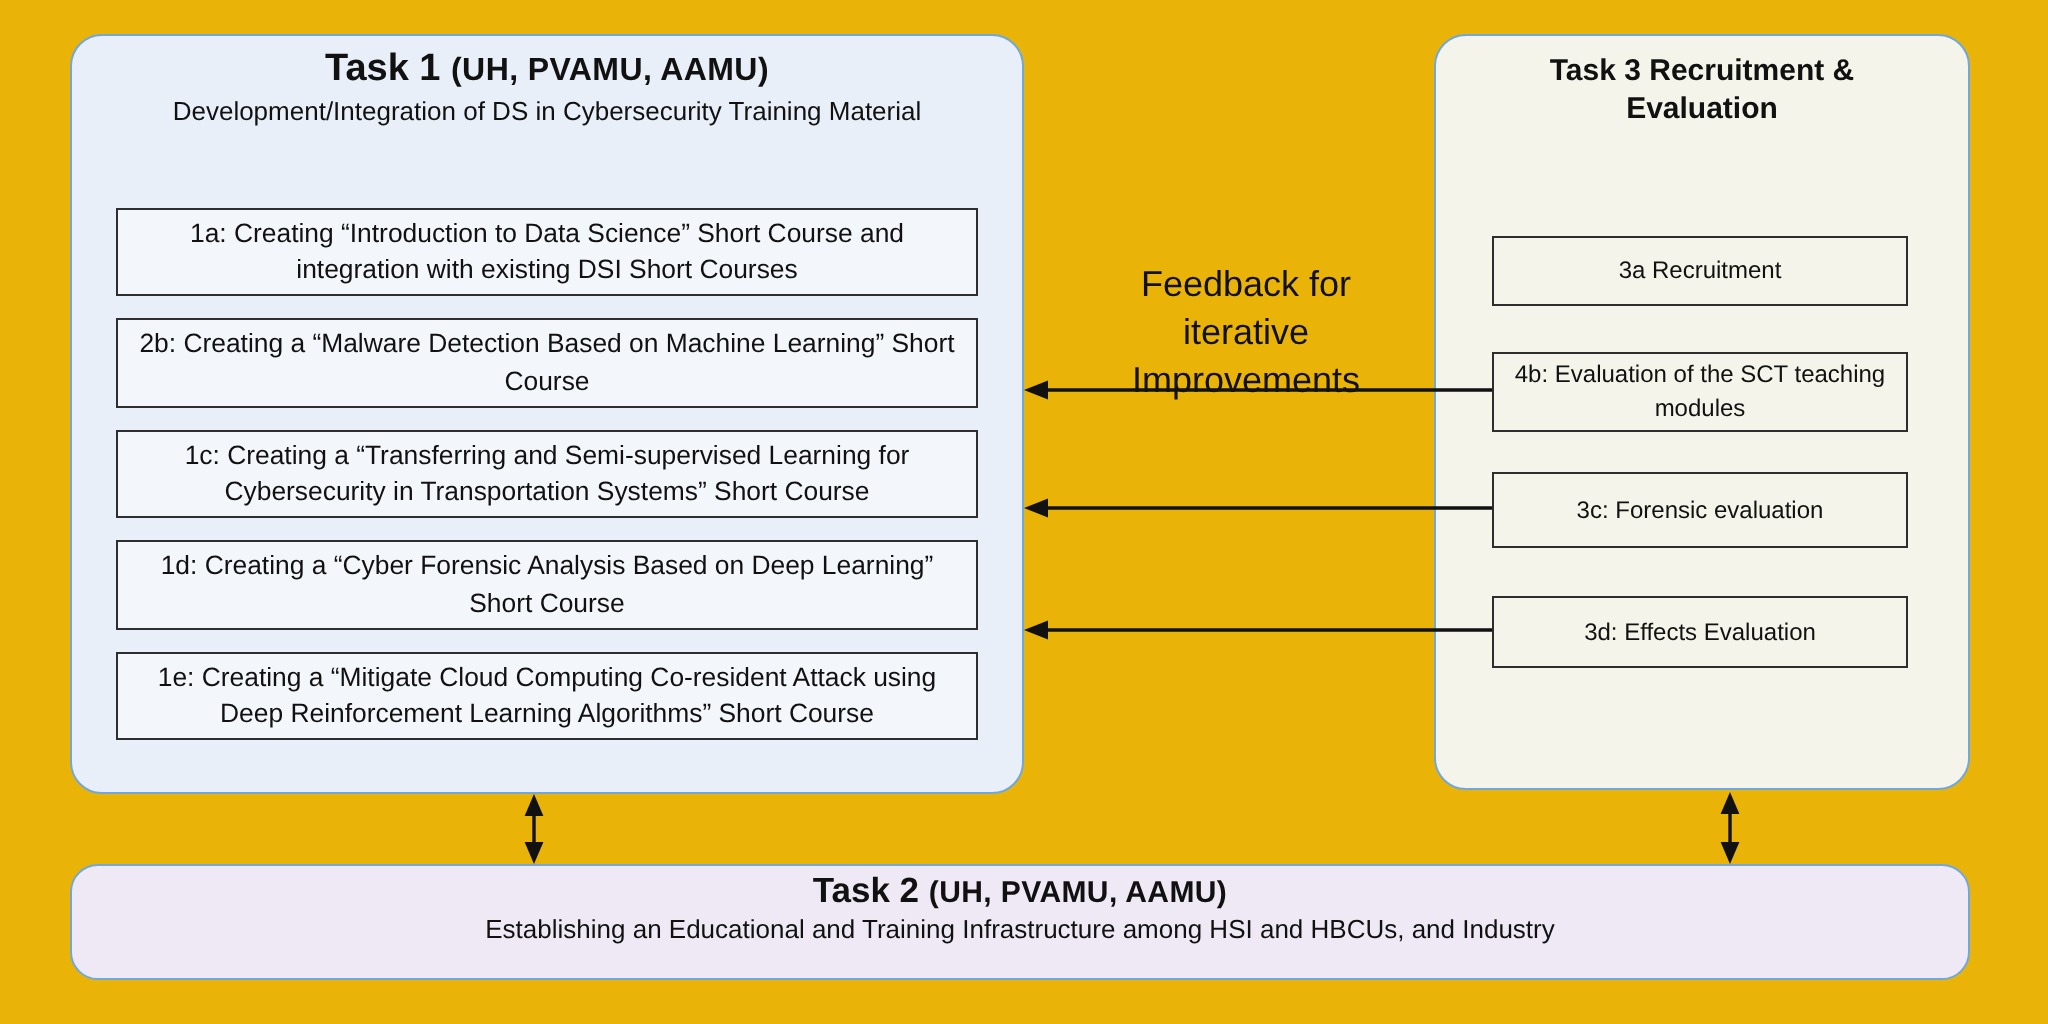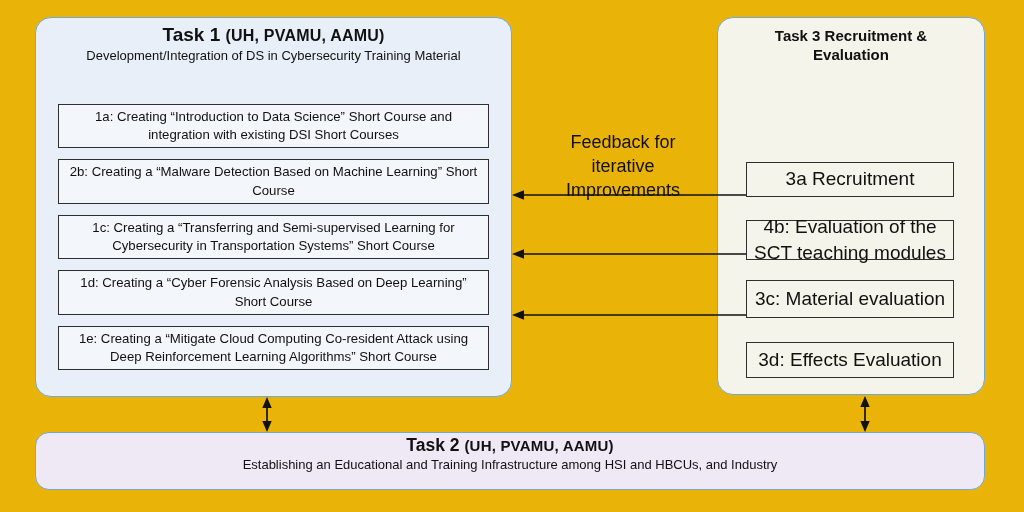--- a/index.html
+++ b/index.html
@@ -81,22 +81,21 @@
     line-height: 1.38;
     padding: 3px 6px;
     display: flex;
     align-items: center;
     justify-content: center;
   }
   .t3-item {
     position: absolute;
     left: 28px; right: 30px;
     background: transparent;
-    font-size: 19px;
-    margin-top: 44px;
+    font-size: 12px;
   }
   .t3-a { top: 100px; height: 35px; }
   .t3-b { top: 158px; height: 40px; }
   .t3-c { top: 218px; height: 38px; }
   .t3-d { top: 280px; height: 36px; }
   .feedback-label {
     position: absolute;
     left: 553px; top: 131px; width: 140px;
     text-align: center;
     font-size: 18px;
@@ -123,21 +122,21 @@
       <div class="sub-box">1c: Creating a “Transferring and Semi-supervised Learning for Cybersecurity in Transportation Systems” Short Course</div>
       <div class="sub-box">1d: Creating a “Cyber Forensic Analysis Based on Deep Learning” Short Course</div>
       <div class="sub-box">1e: Creating a “Mitigate Cloud Computing Co-resident Attack using Deep Reinforcement Learning Algorithms” Short Course</div>
     </div>
   </div>
 
   <div class="container-box task3">
     <div class="t3-title">Task 3 Recruitment &amp; Evaluation</div>
     <div class="sub-box t3-item t3-a">3a Recruitment</div>
     <div class="sub-box t3-item t3-b">4b: Evaluation of the SCT teaching modules</div>
-    <div class="sub-box t3-item t3-c">3c: Material evaluation</div>
+    <div class="sub-box t3-item t3-c">3c: Forensic evaluation</div>
     <div class="sub-box t3-item t3-d">3d: Effects Evaluation</div>
   </div>
 
   <div class="container-box task2">
     <div class="box-title"><span>Task 2 </span><span class="paren">(UH, PVAMU, AAMU)</span></div>
     <div class="box-subtitle">Establishing an Educational and Training Infrastructure among HSI and HBCUs, and Industry</div>
   </div>
 
   <div class="feedback-label">Feedback for iterative Improvements</div>
 

